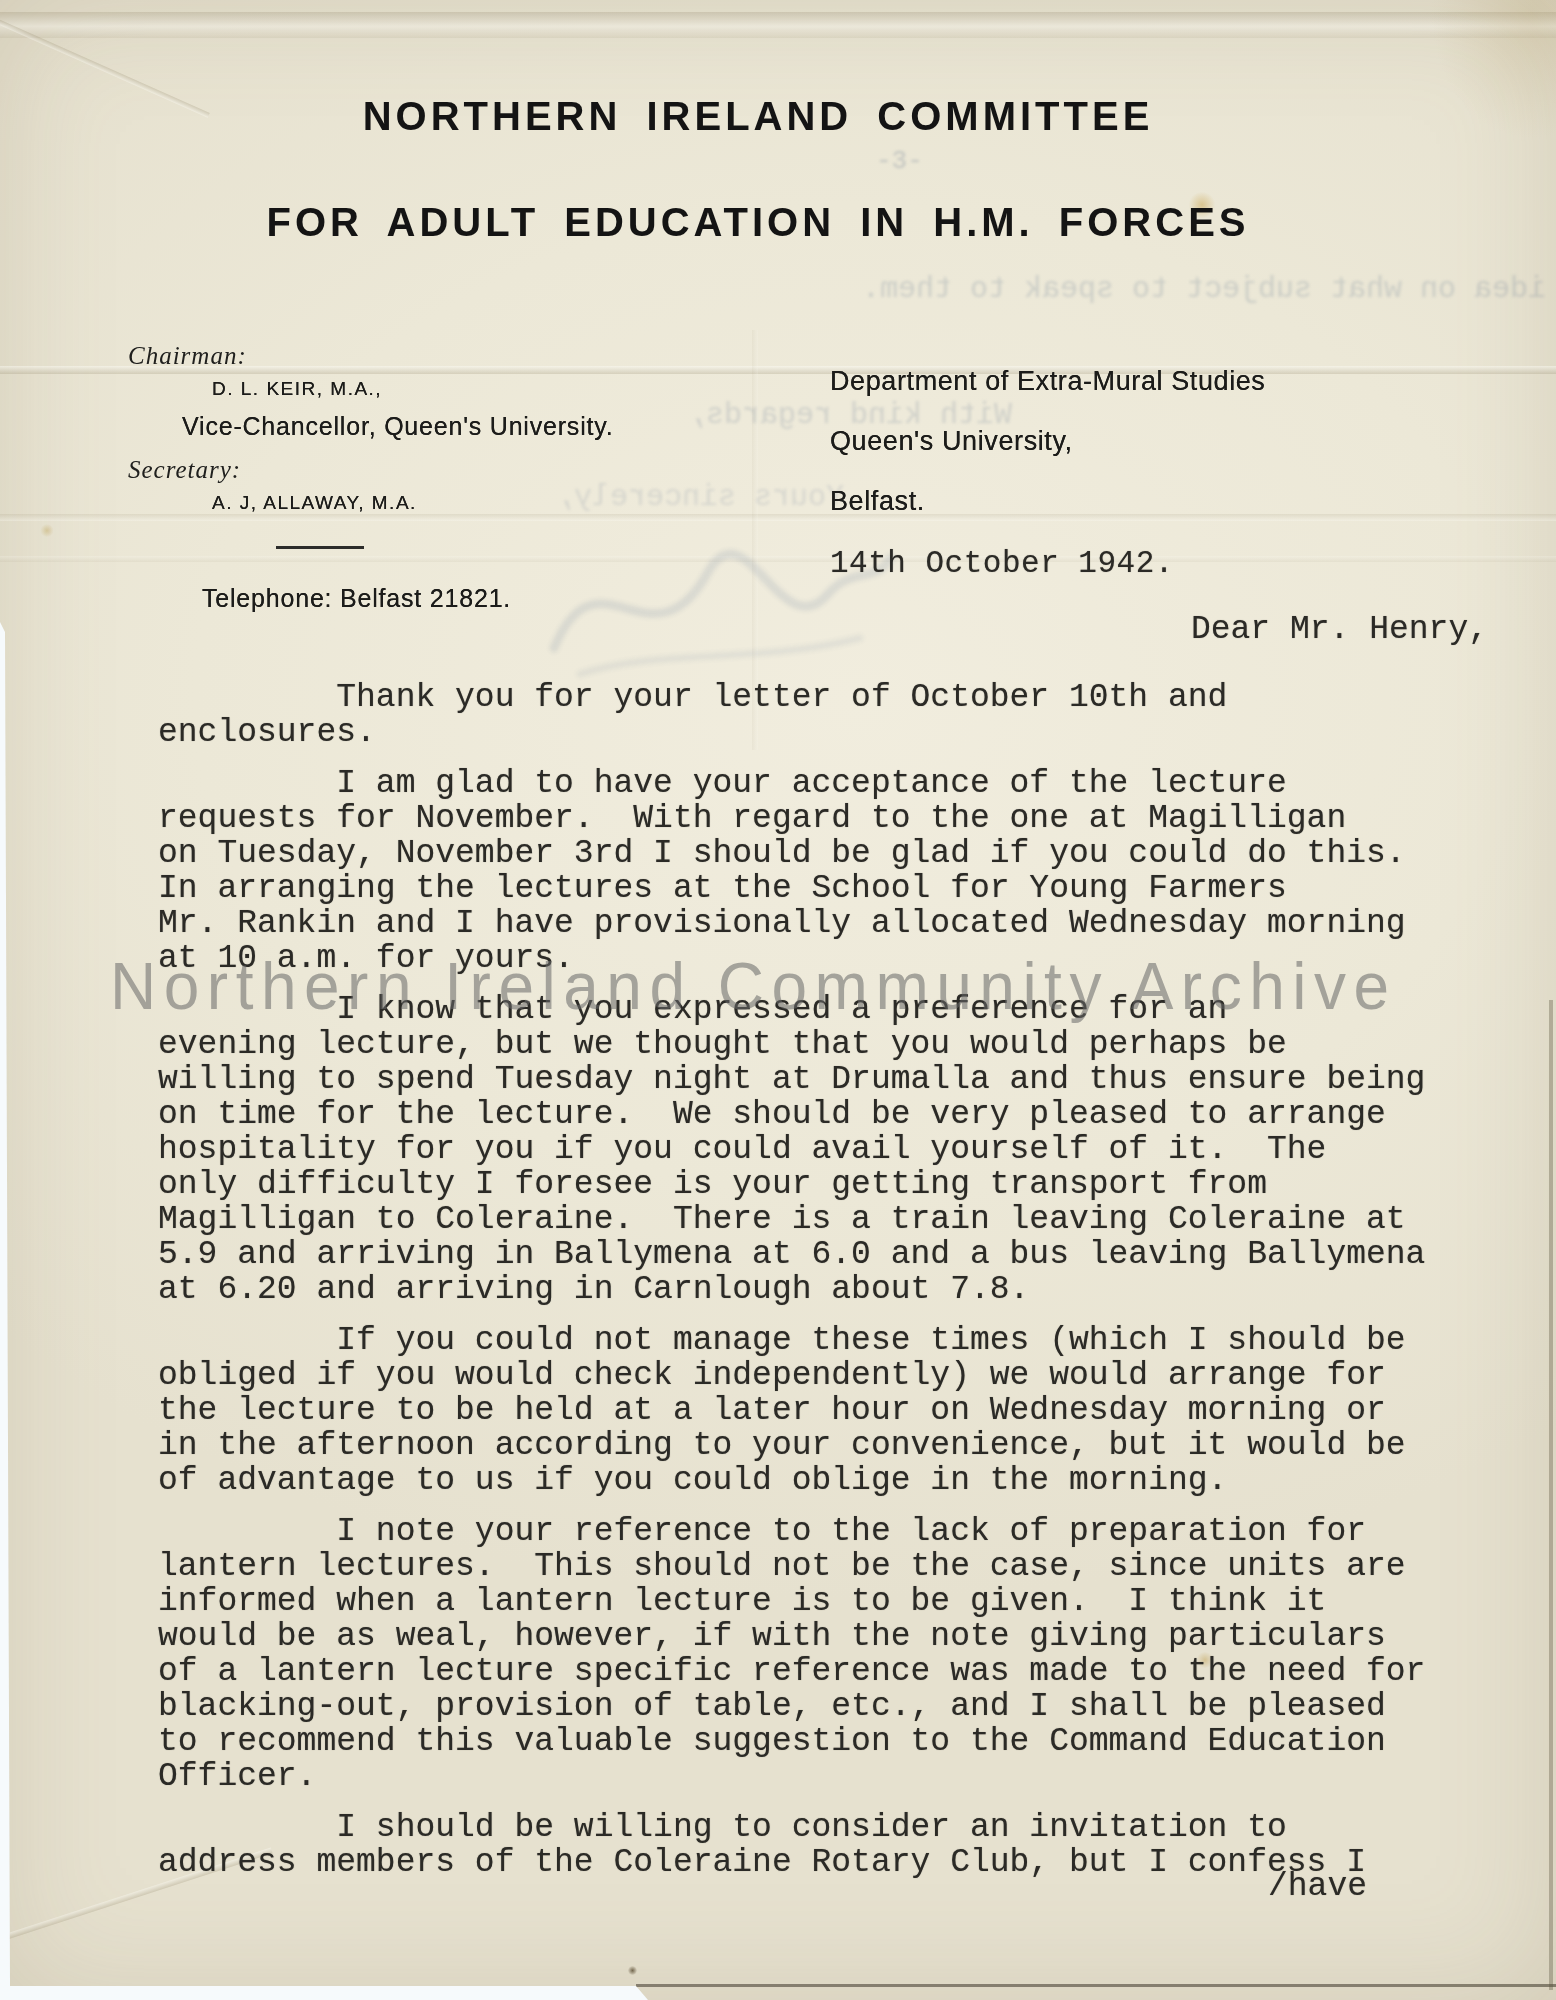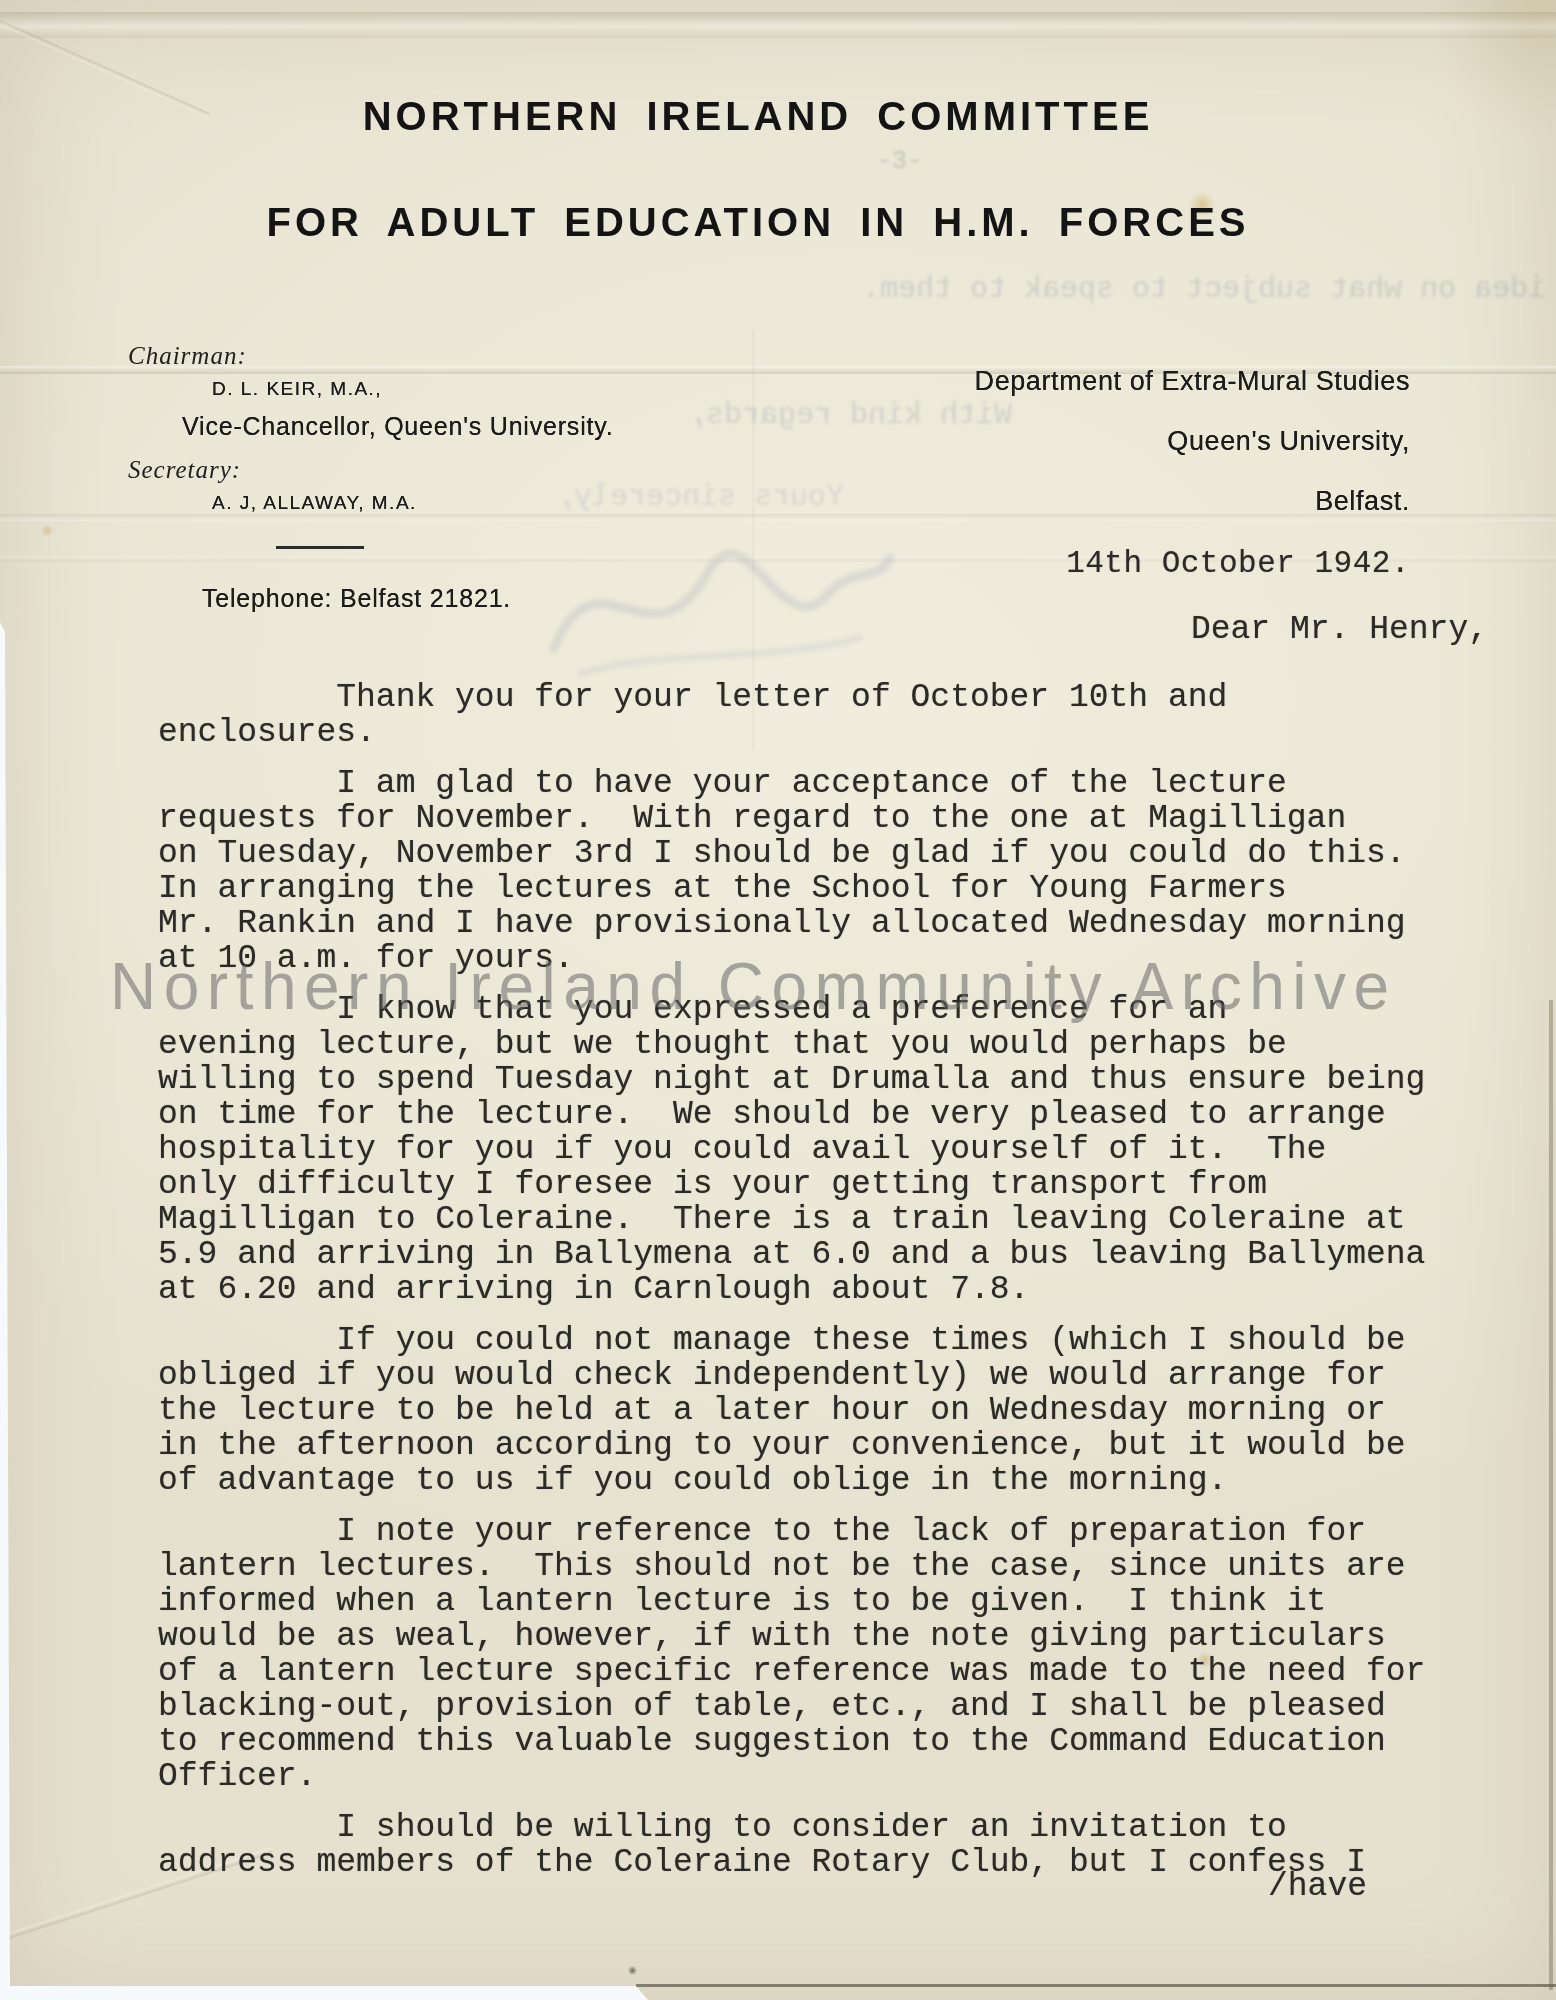--- a/index.html
+++ b/index.html
@@ -68,21 +68,21 @@
   .off-name{
     position:absolute;font-family:"Liberation Sans", sans-serif;font-size:19px;
     color:#1c1c1a;letter-spacing:1.5px;white-space:nowrap;text-shadow:0 0 .6px #1c1c1a;margin-left:30px;
   }
   .off-sub{
     position:absolute;font-family:"Liberation Sans", sans-serif;font-size:25px;
     color:#1c1c1a;letter-spacing:.8px;white-space:nowrap;text-shadow:0 0 .5px #1c1c1a;
   }
   .off-rule{position:absolute;left:276px;top:546px;width:88px;height:3px;background:#2c2c2a;}
   .addr{
-    position:absolute;left:830px;top:366px;width:580px;text-align:right;
+    position:absolute;left:830px;top:366px;width:580px;text-align:left;
     font-family:"Liberation Sans", sans-serif;color:#1c1c1a;
   }
   .addr-line{font-size:27px;letter-spacing:.6px;margin-bottom:29px;text-shadow:0 0 .6px #1c1c1a;}
   .addr-date{
     font-family:"Liberation Mono", monospace;font-size:31px;margin-top:14px;
     color:#2b2a26;text-shadow:0 0 1px rgba(43,42,38,.45);letter-spacing:.5px;
   }
   
   .letter{
     position:absolute;left:158px;top:612px;width:1330px;

